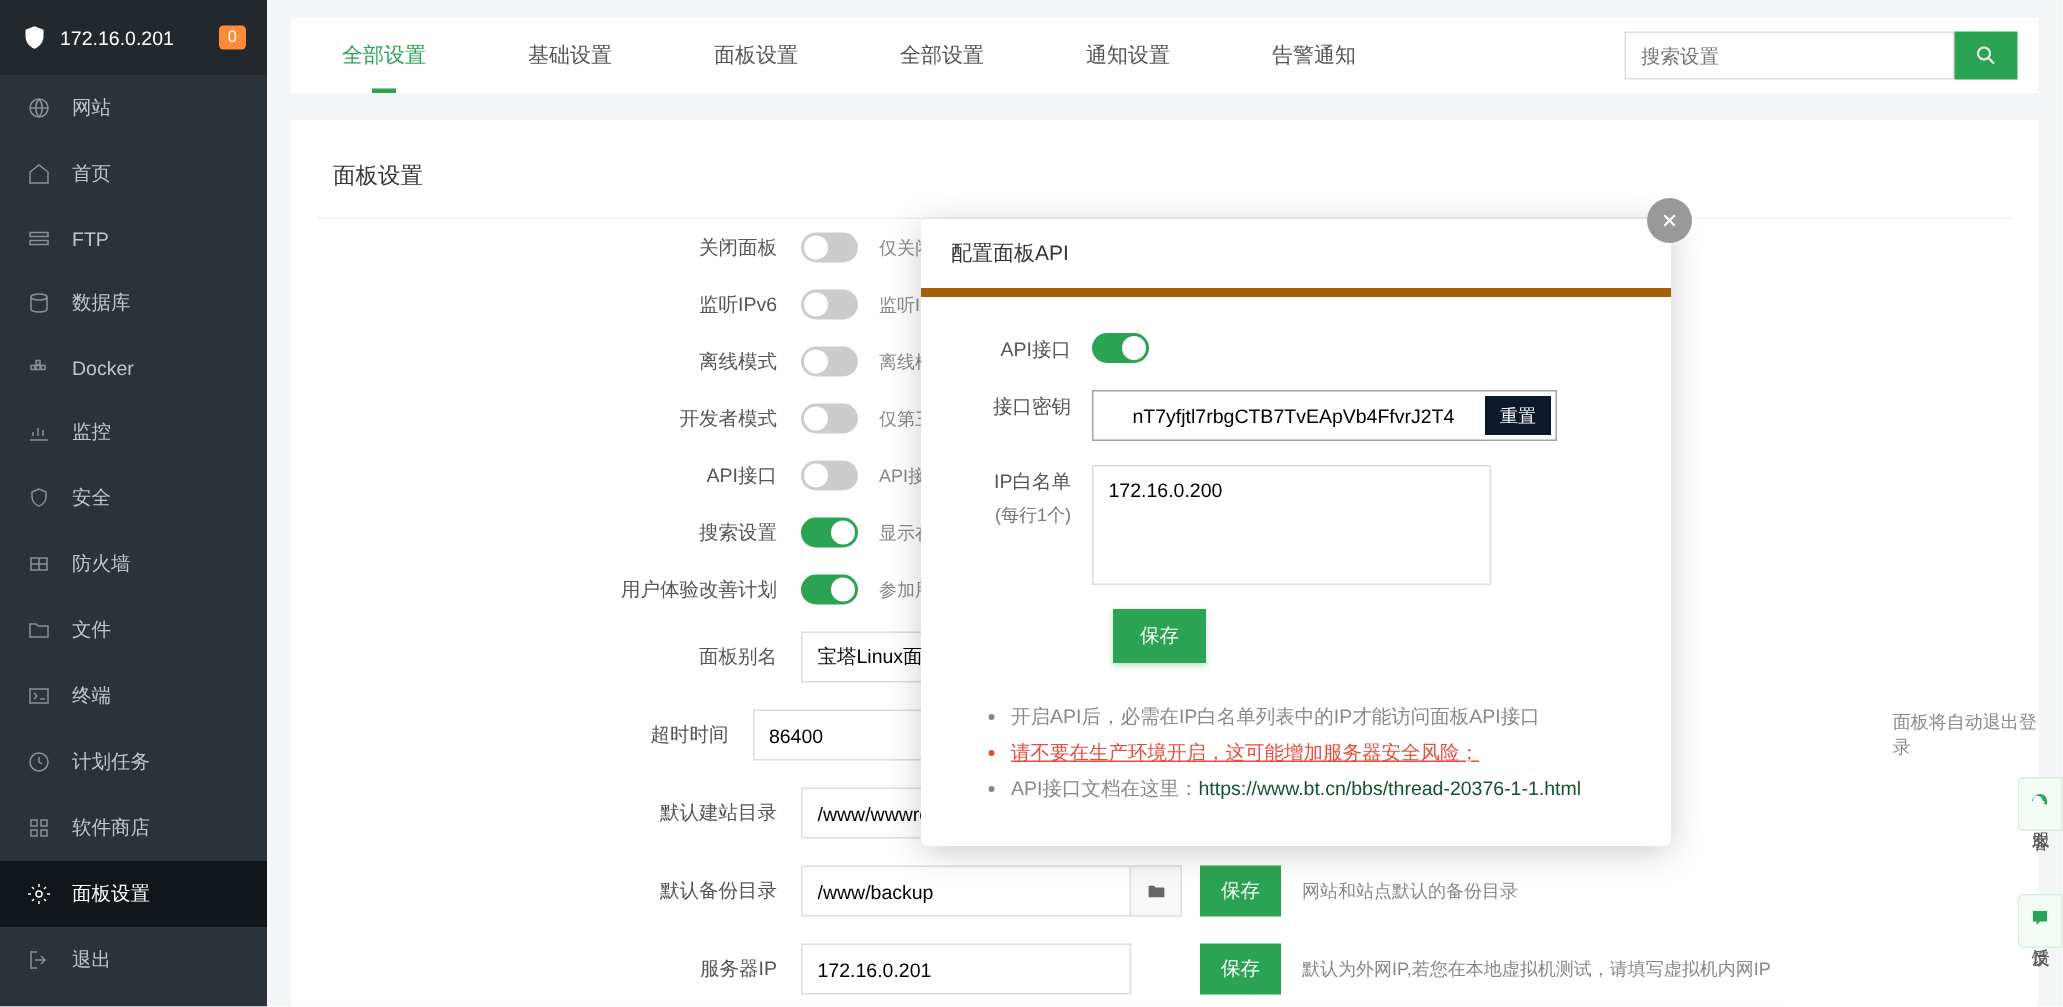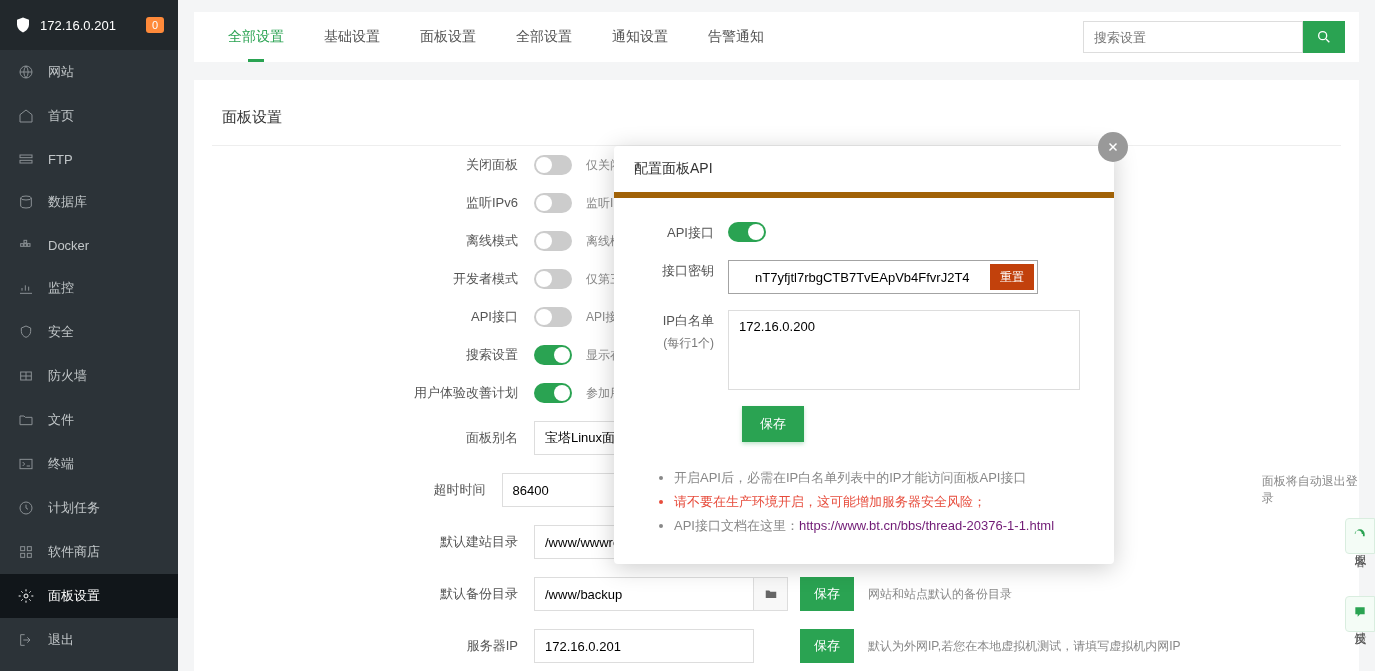--- a/index.html
+++ b/index.html
@@ -15,21 +15,21 @@
 .badge { background: #ff8a3a; color: #fff; border-radius: 3px; padding: 2px 6px; font-size: 11px; }
 .menu { flex: 1; }
 .menu-item { display: flex; align-items: center; padding: 13px 18px; cursor: pointer; font-size: 13px; color: #c1c6c8; }
 .menu-item.active { background: #11161a; color: #fff; }
 .menu-item .mi-icon { width: 16px; height: 16px; margin-right: 14px; stroke: #8a9094; fill: none; stroke-width: 1.5; }
 .menu-item.active .mi-icon { stroke: #fff; }
 
 
 .main { flex: 1; background: #f4f5f6; padding: 12px 16px; position: relative; overflow: hidden; }
 
-.tabs { background: #fff; display: flex; align-items: center; padding: 0 14px; height: 50px; }
+.tabs { background: #fff; display: flex; align-items: center; padding: 0 14px; height: 50px; gap: 28px; }
 .tab { padding: 0 20px; font-size: 14px; color: #555; cursor: pointer; height: 50px; display: flex; align-items: center; }
 .tab.active { color: #2aa352; position: relative; }
 .tab.active::after { content: ""; position: absolute; bottom: 0; left: 50%; transform: translateX(-50%); width: 16px; height: 3px; background: #2aa352; }
 .search-wrap { margin-left: auto; display: flex; }
 .search-input { width: 220px; height: 32px; border: 1px solid #ddd; padding: 0 10px; font-size: 13px; outline: none; }
 .search-btn { width: 42px; height: 32px; background: #2aa352; border: none; cursor: pointer; display: flex; align-items: center; justify-content: center; }
 .search-btn svg { width: 16px; height: 16px; stroke: #fff; fill: none; stroke-width: 2; }
 
 .panel { background: #fff; margin-top: 18px; padding: 28px 0; }
 .section-title { font-size: 15px; color: #333; padding: 0 0 18px 10px; margin: 0 18px 0 18px; border-bottom: 1px solid #eee; }
@@ -49,27 +49,27 @@
 .overlay { position: absolute; inset: 0; background: rgba(0,0,0,0); }
 .modal { position: absolute; left: 436px; top: 146px; width: 500px; background: #fff; box-shadow: 0 4px 24px rgba(0,0,0,0.2); border-radius: 4px; }
 .modal-close { position: absolute; right: -14px; top: -14px; width: 30px; height: 30px; border-radius: 50%; background: #999; color: #fff; border: none; cursor: pointer; font-size: 18px; display: flex; align-items: center; justify-content: center; }
 .modal-header { padding: 14px 20px; border-bottom: 6px solid #a16207; font-size: 14px; color: #333; }
 .modal-body { padding: 24px 30px 26px 30px; }
 .m-row { display: flex; margin-bottom: 16px; }
 .m-label { width: 84px; text-align: right; font-size: 13px; color: #555; padding-right: 14px; line-height: 22px; }
 .m-label .sub { display: block; font-size: 12px; color: #777; }
 .m-input-wrap { position: relative; flex: 1; }
 .m-text { width: 310px; height: 34px; border: 1px solid #a3a3a3; padding: 0 60px 0 26px; font-size: 13px; }
-.reset-btn { position: absolute; right: 50px; top: 4px; height: 26px; padding: 0 10px; background: #c2410c; color: #fff; border: none; font-size: 12px; cursor: pointer; }
-.m-textarea { width: 352px; height: 80px; border: 1px solid #ddd; padding: 8px 10px; font-size: 13px; resize: none; }
+.reset-btn { position: absolute; right: 50px; top: 4px; height: 26px; padding: 0 10px; background: #0f172a; color: #fff; border: none; font-size: 12px; cursor: pointer; }
+.m-textarea { width: 266px; height: 80px; border: 1px solid #ddd; padding: 8px 10px; font-size: 13px; resize: none; }
 .m-save { height: 36px; padding: 0 18px; background: #2aa352; color: #fff; border: none; font-size: 13px; cursor: pointer; margin-left: 98px; box-shadow: 0 2px 4px rgba(42,163,82,0.3); }
 .notes { margin: 24px 0 0 30px; }
 .notes li { font-size: 13px; color: #888; line-height: 24px; list-style: disc; }
-.notes .warn { color: #e74c3c; }
-.notes a { color: #701a75; text-decoration: none; }
+.notes .warn { color: #e74c3c; text-decoration: underline; }
+.notes a { color: #14532d; text-decoration: none; }
 
 
 .float-box { position: fixed; right: 0; background: #f4fcf6; border: 1px solid #d9eddf; border-radius: 4px 0 0 4px; width: 30px; display: flex; flex-direction: column; align-items: center; padding: 8px 0; cursor: pointer; }
 .float-box svg { width: 14px; height: 14px; fill: #2aa352; margin-bottom: 4px; }
 .float-box span { font-size: 12px; color: #555; writing-mode: vertical-rl; }
 .fb1 { top: 518px; }
 .fb2 { top: 596px; }
 </style>
 </head>
 <body>

